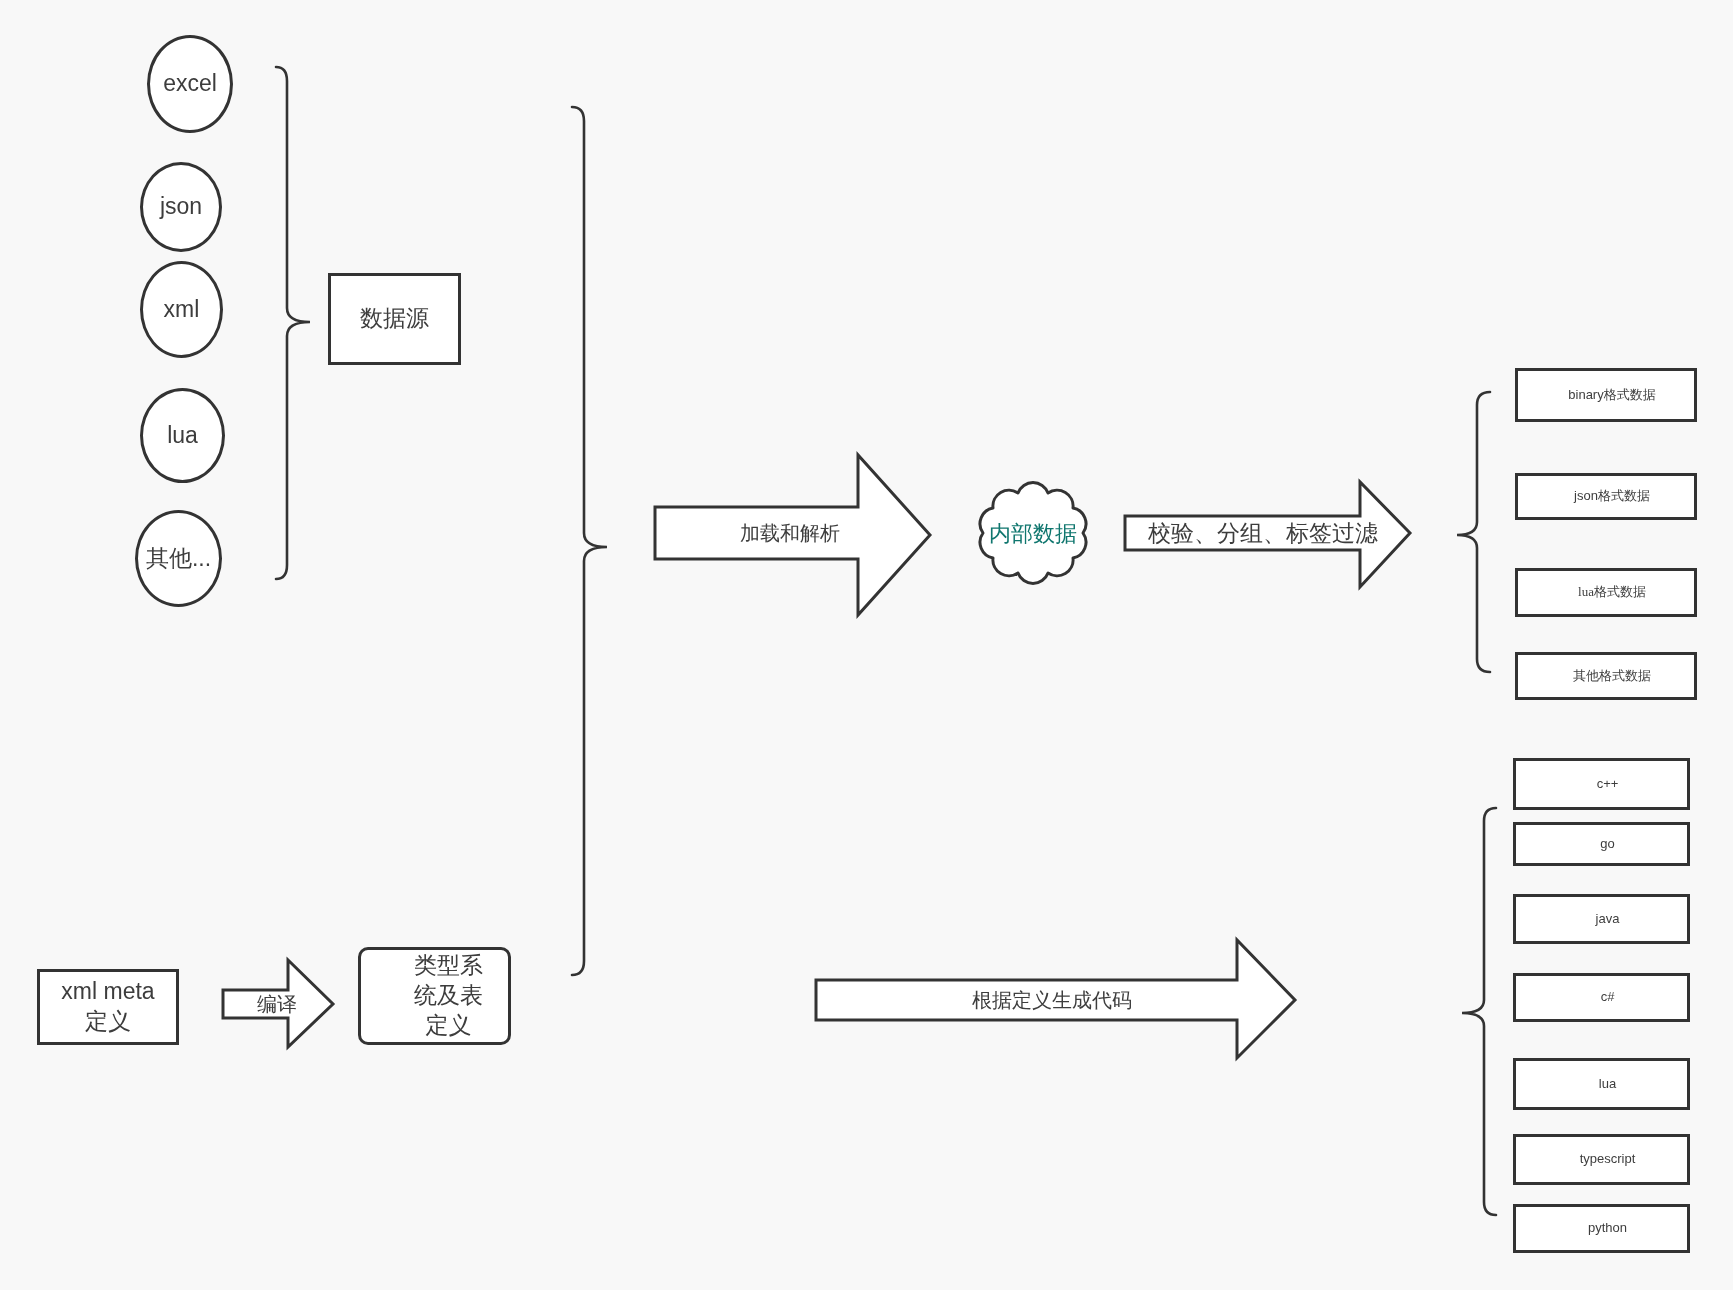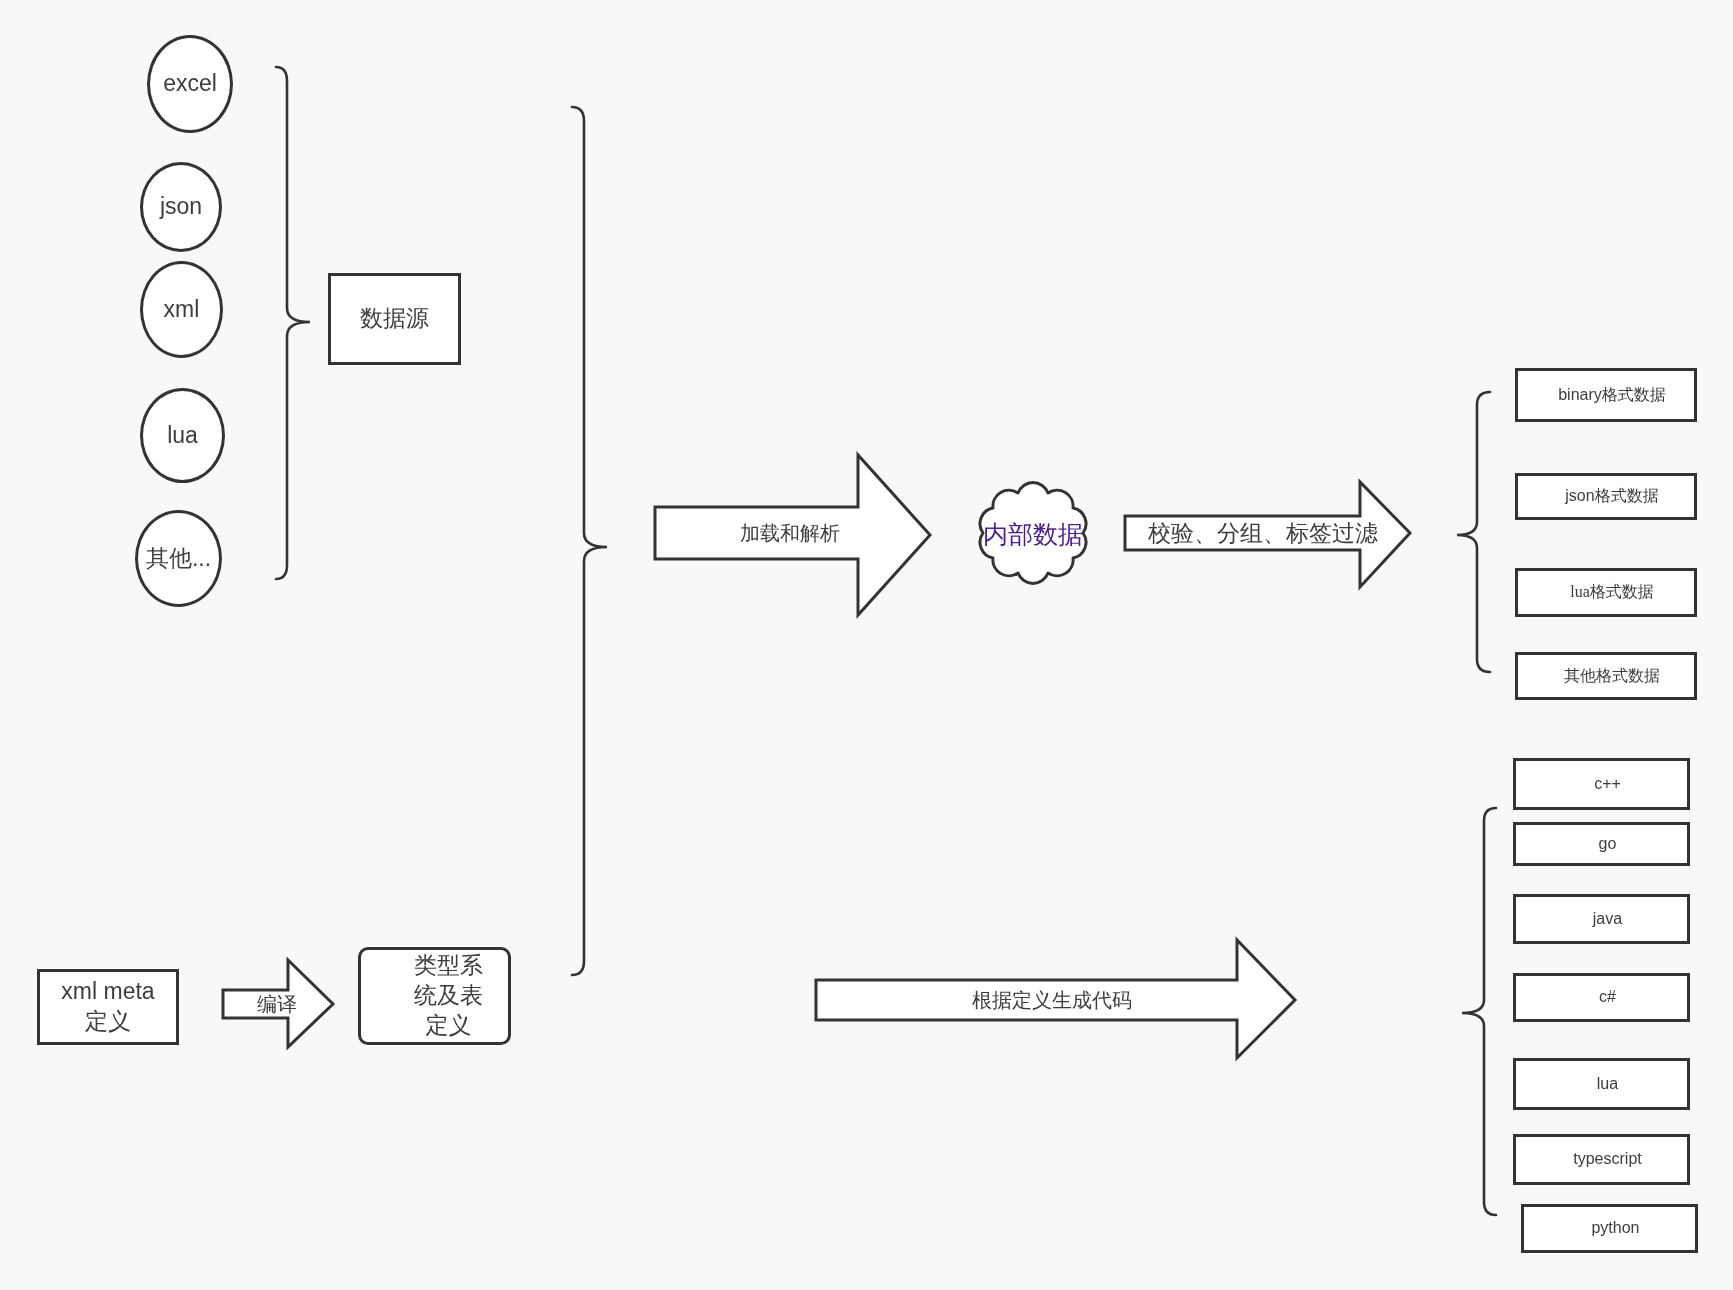--- a/index.html
+++ b/index.html
@@ -18,35 +18,35 @@
     box-sizing:border-box;
     background:#ffffff;
     border:3px solid #333333;
     display:flex;align-items:center;justify-content:center;
     text-align:center;
     font-size:23px;
     line-height:1.3;
   }
   .ellipse{border-radius:50%;border-width:3px;}
   .rounded{border-radius:10px;}
-  .fmt-box,.lang-box{font-size:16px;padding-left:12px;}
+  .fmt-box,.lang-box{font-size:13px;padding-left:12px;}
   .wrap{padding:0 16px;word-break:break-word;}
   .flow-label{
     position:absolute;
     transform:translate(-50%,-50%);
     font-size:20px;
     white-space:nowrap;
     color:#3d3d3d;
   }
   .cloud-label{
     position:absolute;
     transform:translate(-50%,-50%);
-    font-size:25px;
+    font-size:22px;
     white-space:nowrap;
-    color:#4c1d95;
+    color:#0f766e;
   }
 </style>
 </head>
 <body>
 
 <div class="canvas">
 
   <svg class="layer" width="1733" height="1290" viewBox="0 0 1733 1290">
 
     <path d="M 276 67 Q 287 67 287 81 L 287 308 Q 287 322 310 322 Q 287 322 287 336 L 287 565 Q 287 579 276 579" fill="none" stroke="#333333" stroke-width="2.6" stroke-linecap="round"></path>
@@ -125,17 +125,17 @@
   </div>
   <div class="node lang-box" style="left:1513px;top:973px;width:177px;height:49px;">
     <span>c#</span>
   </div>
   <div class="node lang-box" style="left:1513px;top:1058px;width:177px;height:52px;">
     <span>lua</span>
   </div>
   <div class="node lang-box" style="left:1513px;top:1134px;width:177px;height:51px;">
     <span>typescript</span>
   </div>
-  <div class="node lang-box" style="left:1513px;top:1204px;width:177px;height:49px;margin-left:8px;">
+  <div class="node lang-box" style="left:1513px;top:1204px;width:177px;height:49px;">
     <span>python</span>
   </div>
 
 </div>
 
 </body></html>

